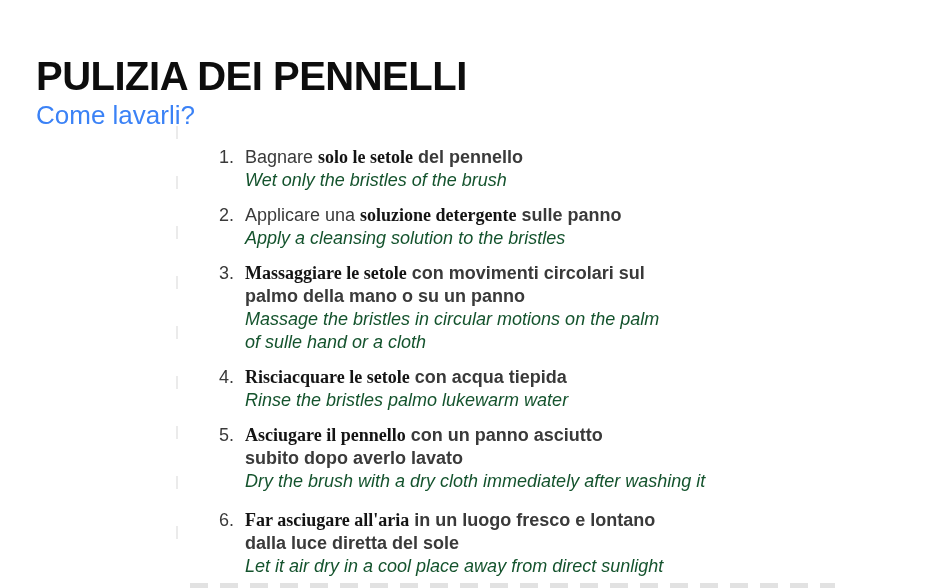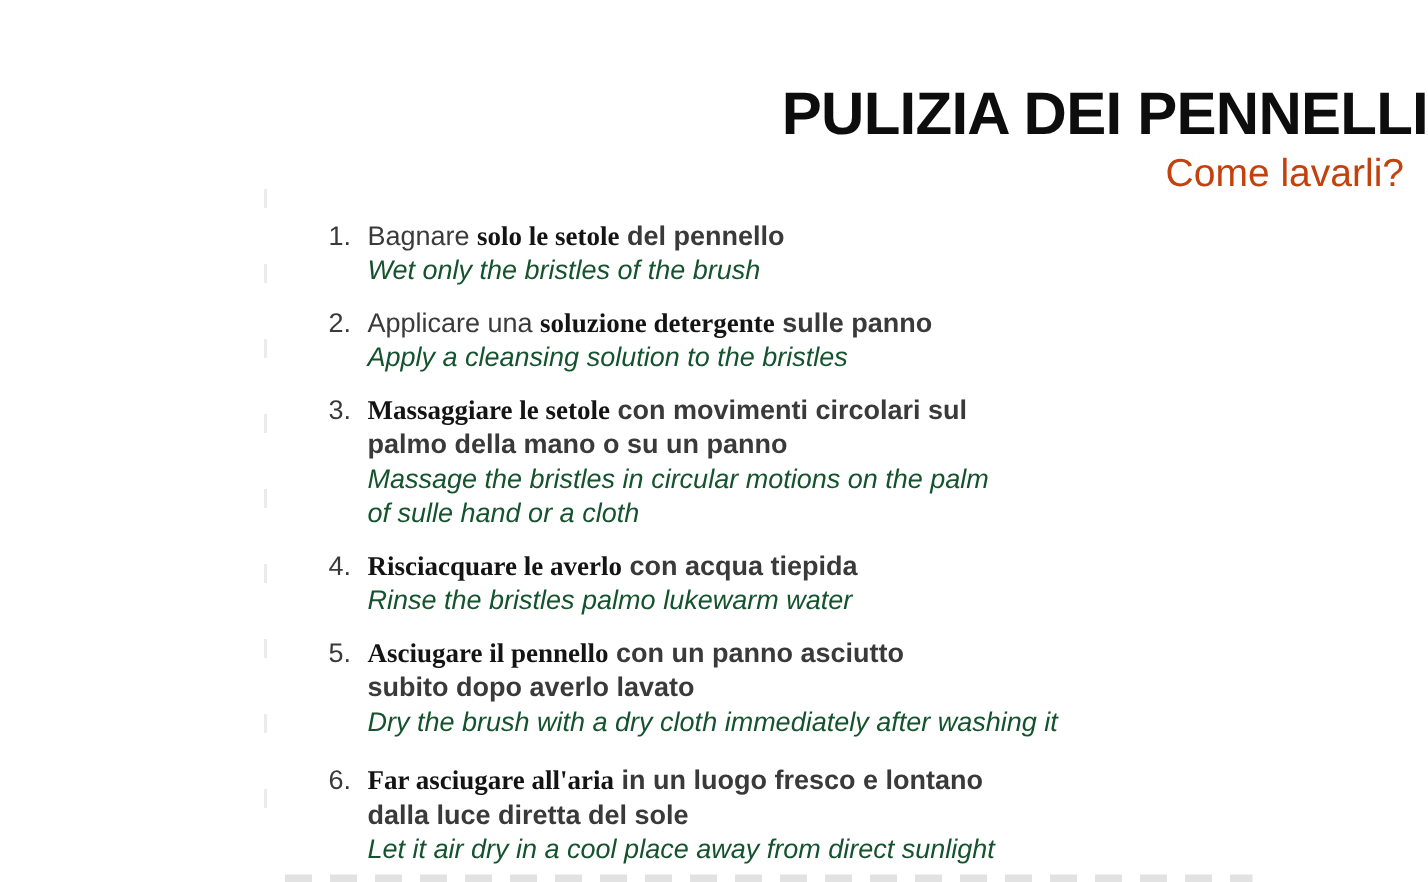--- a/index.html
+++ b/index.html
@@ -4,35 +4,35 @@
 <style>
   html, body { margin:0; padding:0; }
   body {
     width:952px; height:588px;
     background:#ffffff;
     font-family:"Liberation Sans","DejaVu Sans",sans-serif;
     color:#3a3a3a;
     position:relative;
     overflow:hidden;
   }
-  .header { text-align:right; padding-top:56px; padding-left:36px; }
+  .header { text-align:left; padding-top:56px; padding-left:36px; }
   .title {
     margin:0;
     font-size:40px;
     font-weight:700;
     line-height:1.0;
     letter-spacing:-0.5px;
     color:#0d0d0d;
   }
   .subtitle {
     margin:5px 16px 0 0;
     font-size:26px;
     font-weight:300;
     line-height:1.15;
-    color:#c2410c;
+    color:#3b82f6;
   }
   .steps {
     list-style:none;
     margin:15px 0 0 219px;
     padding:0;
     font-size:18px;
     line-height:23px;
     width:560px;
   }
   .step { display:flex; margin-bottom:12px; }
@@ -84,21 +84,21 @@
       <div class="main"><span class="pre"></span><span class="bold">Massaggiare le setole</span><span class="post"> con movimenti circolari sul
 palmo della mano o su un panno</span></div>
       <div class="translation">Massage the bristles in circular motions on the palm
 of sulle hand or a cloth</div>
     </div>
   </li>
 
   <li class="step">
     <span class="num">4.</span>
     <div class="txt">
-      <div class="main"><span class="pre"></span><span class="bold">Risciacquare le averlo</span><span class="post"> con acqua tiepida</span></div>
+      <div class="main"><span class="pre"></span><span class="bold">Risciacquare le setole</span><span class="post"> con acqua tiepida</span></div>
       <div class="translation">Rinse the bristles palmo lukewarm water</div>
     </div>
   </li>
 
   <li class="step">
     <span class="num">5.</span>
     <div class="txt">
       <div class="main"><span class="pre"></span><span class="bold">Asciugare il pennello</span><span class="post"> con un panno asciutto
 subito dopo averlo lavato</span></div>
       <div class="translation">Dry the brush with a dry cloth immediately after washing it</div>

